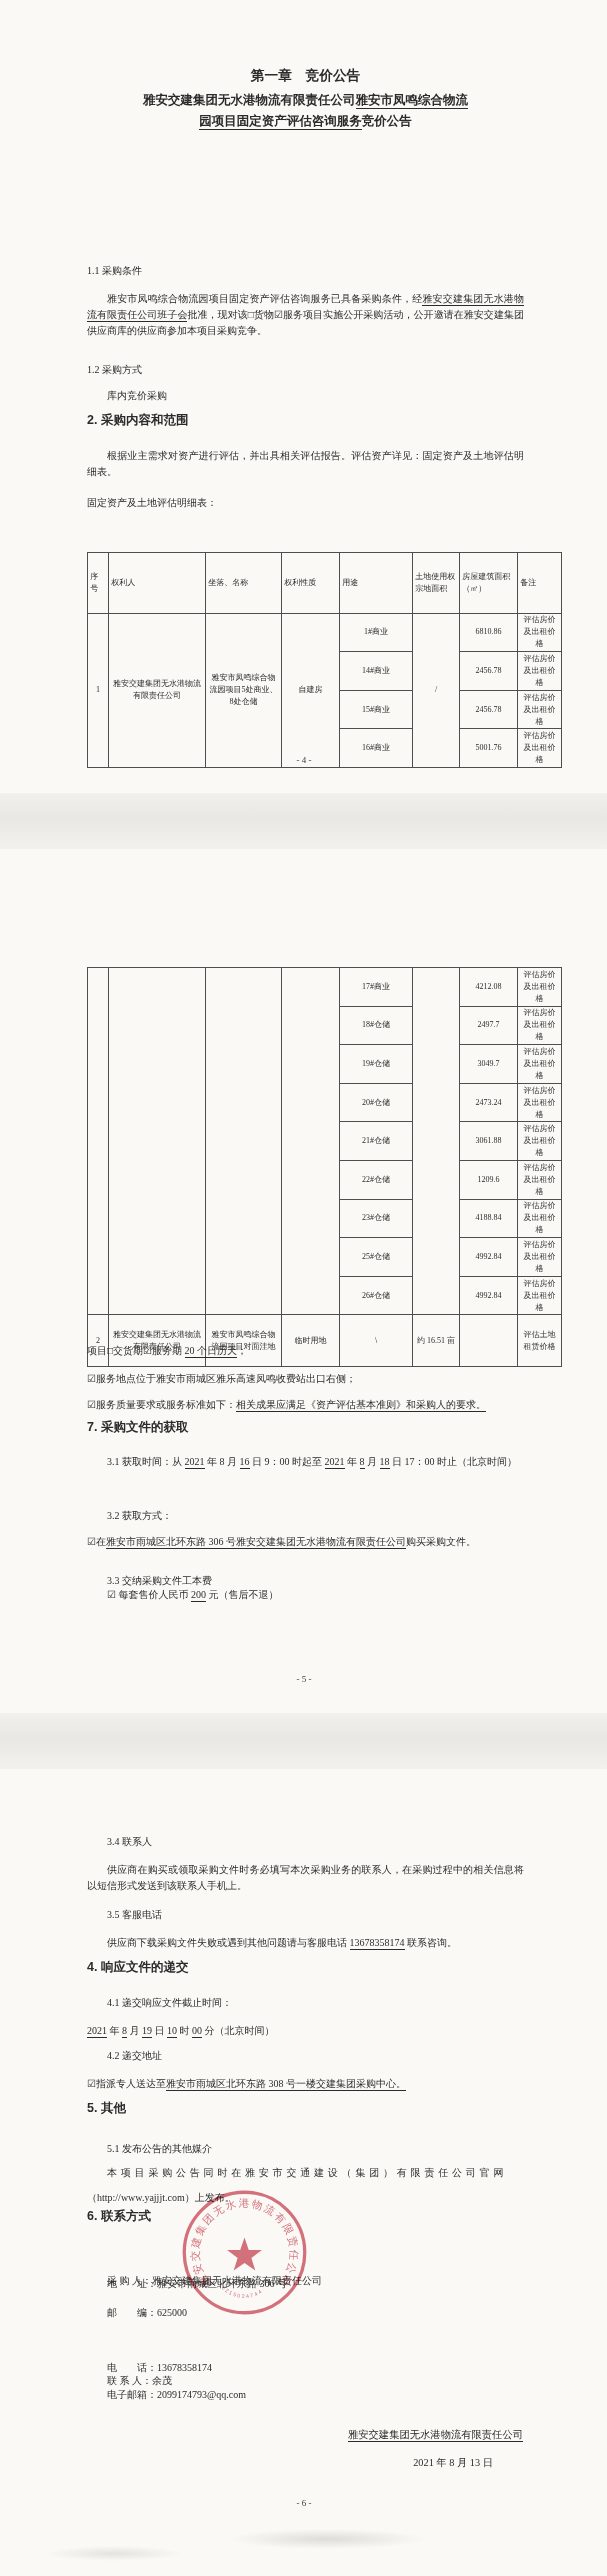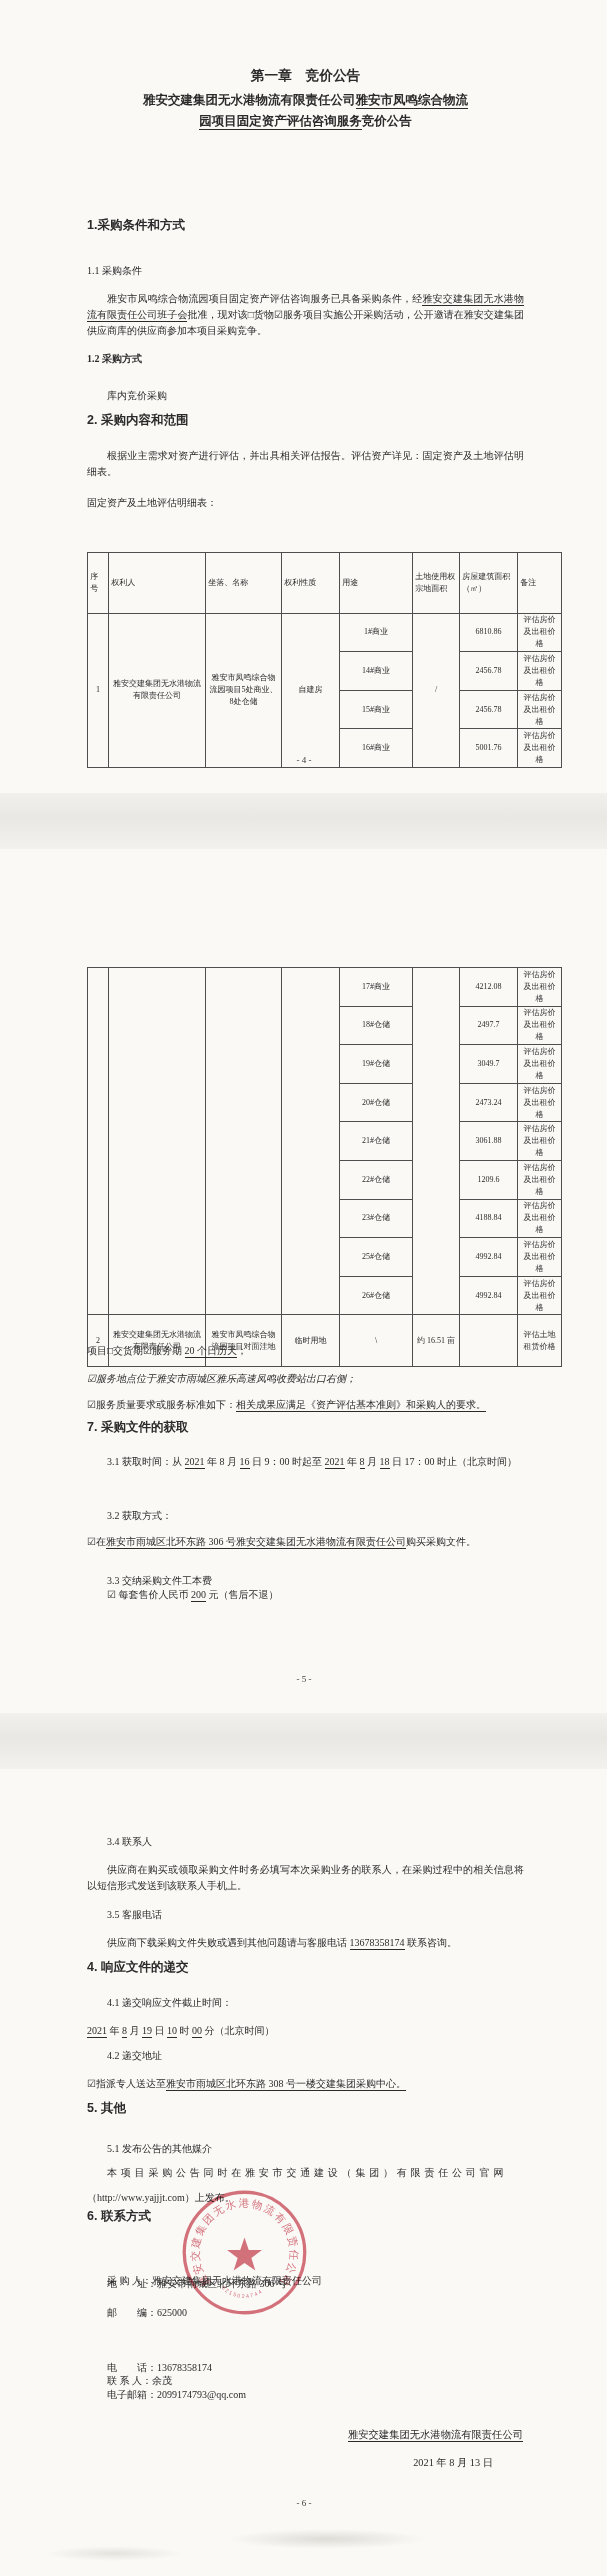--- a/index.html
+++ b/index.html
@@ -49,24 +49,23 @@
     background:radial-gradient(closest-side,#dcd9d3,rgba(220,217,211,0));opacity:.7;}
 </style>
 </head>
 <body>
 
 <div class="page" id="page4">
   <div class="t chapter" style="top:65px;font-family:Liberation Serif, serif;">第一章　竞价公告</div>
   <div class="t dtitle" style="top:90px;"><span>雅安交建集团无水港物流有限责任公司</span><span class="u">雅安市凤鸣综合物流</span></div>
   <div class="t dtitle" style="top:111px;"><span class="u">园项目固定资产评估咨询服务</span><span>竞价公告</span></div>
 
-  <div class="t h" style="top:215px;">1.采购条件和方式</div>
   <div class="t" style="top:263px;">1.1 采购条件</div>
   <div class="t ind" style="top:291px;"><span>雅安市凤鸣综合物流园项目固定资产评估咨询服务已具备采购条件，经</span><span class="u">雅安交建集团无水港物流有限责任公司班子会</span><span>批准，现对该□货物☑服务项目实施公开采购活动，公开邀请在雅安交建集团供应商库的供应商参加本项目采购竞争。</span></div>
-  <div class="t" style="top:351px;font-weight:bold;">1.2 采购方式</div>
+  <div class="t" style="top:362px;">1.2 采购方式</div>
   <div class="t ind" style="top:388px;">库内竞价采购</div>
 
   <div class="t h" style="top:410px;">2. 采购内容和范围</div>
   <div class="t ind" style="top:448px;">根据业主需求对资产进行评估，并出具相关评估报告。评估资产详见：固定资产及土地评估明细表。</div>
   <div class="t" style="top:495px;">固定资产及土地评估明细表：</div>
 
   <table class="atable" id="atable1" style="top: 552px; width: 475px;">
       <colgroup>
         <col style="width: 21px;">
         <col style="width: 97px;">
@@ -193,21 +192,21 @@
           <td class="c-right">临时用地</td>
           <td class="c-use">\</td>
           <td class="c-land">约 16.51 亩</td>
           <td class="c-area"></td>
           <td class="rk">评估土地租赁价格</td>
         </tr>
       </tbody>
     </table>
 
   <div class="t" style="top:494px;"><span>项目□交货期☑服务期 </span><span class="u">20 个日历天</span><span>；</span></div>
-  <div class="t" style="top:522px;font-style:italic;">☑服务地点位于雅安市雨城区雅乐高速凤鸣收费站出口右侧；</div>
+  <div class="t" style="top:522px;">☑服务地点位于雅安市雨城区雅乐高速凤鸣收费站出口右侧；</div>
   <div class="t" style="top:548px;"><span>☑服务质量要求或服务标准如下：</span><span class="u">相关成果应满足《资产评估基本准则》和采购人的要求。</span></div>
 
   <div class="t h" style="top:568px;">7. 采购文件的获取</div>
   <div class="t ind" style="top:605px;"><span>3.1 获取时间：从 </span><span class="u">2021</span><span> 年 8 月 </span><span class="u">16</span><span> 日 9：00 时起至 </span><span class="u">2021</span><span> 年 </span><span class="u">8</span><span> 月 </span><span class="u">18</span><span> 日 17：00 时止（北京时间）</span></div>
   <div class="t ind" style="top:659px;">3.2 获取方式：</div>
   <div class="t" style="top:685px;"><span>☑在</span><span class="u">雅安市雨城区北环东路 306 号雅安交建集团无水港物流有限责任公司</span><span>购买采购文件。</span></div>
   <div class="t ind" style="top:724px;">3.3 交纳采购文件工本费</div>
   <div class="t ind" style="top:738px;"><span>☑ 每套售价人民币 </span><span class="u">200</span><span> 元（售后不退）</span></div>
 
   <div class="pagenum" style="top:825px;">- 5 -</div>

